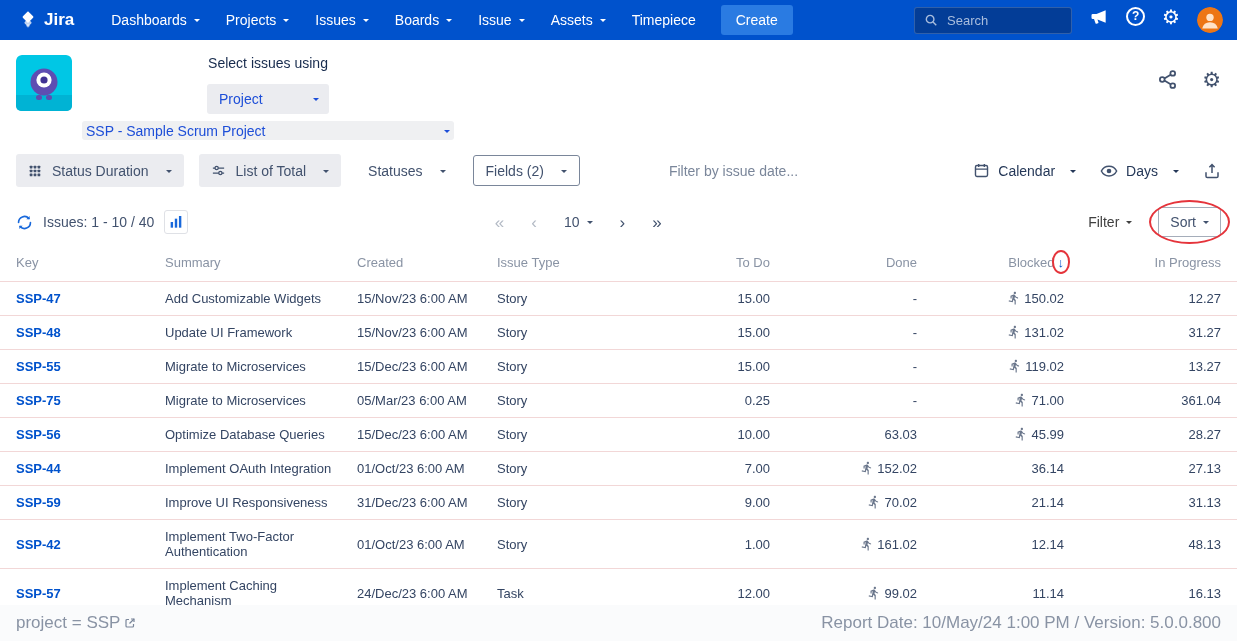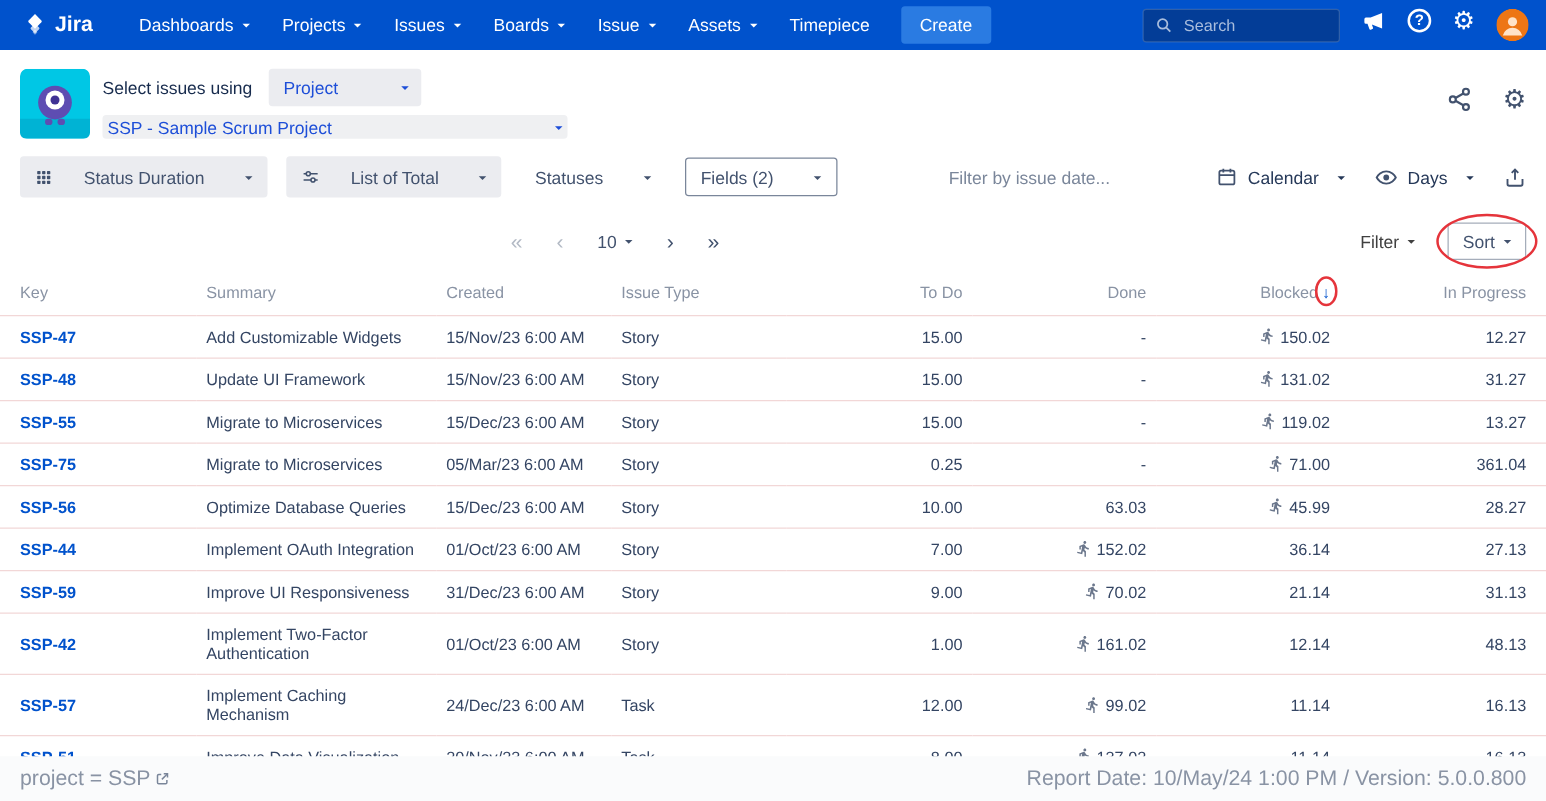--- a/index.html
+++ b/index.html
@@ -23,31 +23,31 @@
   .nav-search input{background:transparent;border:none;outline:none;color:#fff;font-size:13px;width:110px;font-family:inherit;}
   .nav-search input::placeholder{color:#A9BDDD;}
   .help-badge{width:19px;height:19px;border:2px solid #fff;border-radius:50%;display:flex;align-items:center;justify-content:center;font-size:12px;font-weight:bold;color:#fff;cursor:pointer;}
   .gear-glyph{font-size:20px;line-height:1;color:#fff;cursor:pointer;}
   .avatar{width:26px;height:26px;border-radius:50%;overflow:hidden;cursor:pointer;}
 
   
   .header{display:flex;padding:15px 16px 8px;}
   .app-icon{width:56px;height:56px;margin-right:10px;border-radius:5px;overflow:hidden;flex:0 0 auto;}
   .header-main{display:flex;flex-direction:column;gap:7px;}
-  .hrow1{display:flex;align-items:center;gap:13px;}
+  .hrow1{display:flex;align-items:center;gap:13px;flex-direction:column;}
   .hrow1 .lbl{font-size:14px;color:#172B4D;}
   .pill{background:#EBECF0;border-radius:3px;display:flex;align-items:center;justify-content:space-between;font-size:14px;color:#1d4ed8;cursor:pointer;}
   .mode-pill{height:30px;padding:0 10px 0 12px;width:122px;}
   .project-pill{height:19px;padding:0 4px;width:372px;background:#EFF0F2;}
   .header-actions{margin-left:auto;display:flex;align-items:flex-start;gap:24px;color:#42526E;padding-top:14px;}
   .hdr-gear{font-size:21px;line-height:1;color:#42526E;cursor:pointer;}
 
   
   .toolbar{display:flex;align-items:center;padding:6px 16px 12px;gap:15px;}
-  .tb-btn{display:flex;align-items:center;gap:25px;background:#EBECF0;border-radius:3px;height:33px;padding:0 12px;font-size:14px;color:#42526E;font-weight:500;cursor:pointer;white-space:nowrap;}
+  .tb-btn{display:flex;align-items:center;gap:10px;background:#EBECF0;border-radius:3px;height:33px;padding:0 12px;font-size:14px;color:#42526E;font-weight:500;cursor:pointer;white-space:nowrap;}
   .tb-plain{background:transparent;font-weight:500;}
   .tb-outline{background:#fff;border:1px solid #7A869A;height:31px;}
   .date-input{border:none;outline:none;font-size:14px;color:#b91c1c;width:190px;margin-left:72px;font-family:inherit;background:transparent;}
   .date-input::placeholder{color:#7A869A;}
   .toolbar-right{margin-left:auto;display:flex;align-items:center;gap:24px;}
   .tb-dd{display:flex;align-items:center;gap:8px;font-size:14px;color:#253858;font-weight:500;cursor:pointer;}
   .tb-icon{color:#42526E;}
   .export-btn{cursor:pointer;color:#42526E;}
 
   
@@ -256,20 +256,40 @@
     <span class="export-btn">
       <svg width="18" height="18" viewBox="0 0 24 24" fill="none" stroke="#42526E" stroke-width="2">
         <path d="M12 14.5V3.5M8.5 7L12 3.5 15.5 7"></path>
           <path d="M4 13.5V19a1.8 1.8 0 001.8 1.8h12.4A1.8 1.8 0 0020 19v-5.5"></path>
       </svg>
     </span>
   </div>
 </div>
 
 <div class="issues-bar">
+  <div class="bar-left">
+    <span class="refresh-btn">
+      <svg width="17" height="17" viewBox="0 0 24 24">
+        <g fill="none" stroke="#1868DB" stroke-width="2.3" stroke-linecap="round">
+          <path d="M20.4 12a8.4 8.4 0 01-14.6 5.7"></path>
+            <path d="M3.6 12a8.4 8.4 0 0114.6-5.7"></path>
+        </g>
+        <path fill="#1868DB" d="M19.2 2.9v4.6h-4.6z"></path>
+          <path fill="#1868DB" d="M4.8 21.1v-4.6h4.6z"></path>
+      </svg>
+    </span>
+    <span class="count-label">Issues: 1 - 10 / 40</span>
+    <span class="chart-btn">
+      <svg width="16" height="16" viewBox="0 0 24 24" fill="#1868DB">
+        <rect x="4" y="12" width="3.6" height="8.5"></rect>
+          <rect x="10.2" y="7" width="3.6" height="13.5"></rect>
+          <rect x="16.4" y="3" width="3.6" height="17.5"></rect>
+      </svg>
+    </span>
+  </div>
 
   <div class="pagination">
     <span class="pg disabled">«</span>
     <span class="pg disabled">‹</span>
     <span class="page-size">
       <span>10</span>
       <span class="caret"></span>
     </span>
     <span class="pg">›</span>
     <span class="pg">»</span>

